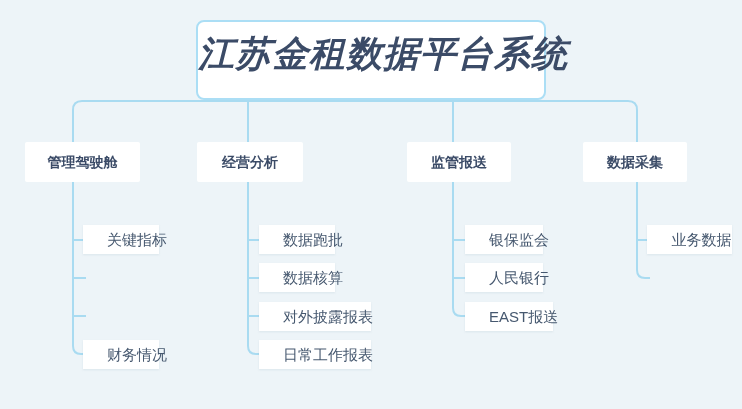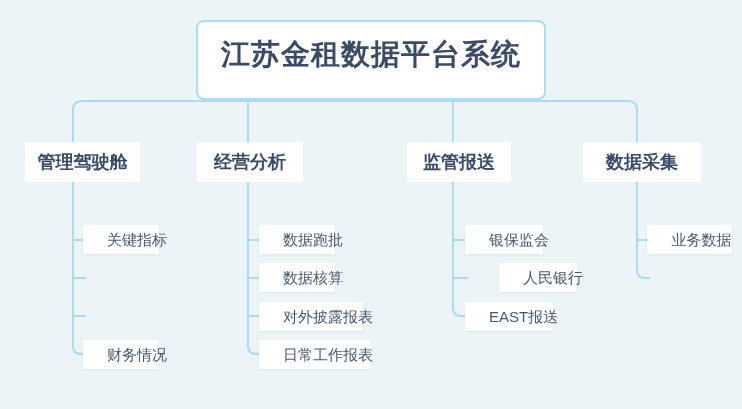--- a/index.html
+++ b/index.html
@@ -28,29 +28,30 @@
     text-align: center;
     white-space: nowrap;
     color: #3b4b67;
   }
   .root-node {
     left: 196px; top: 20px;
     width: 350px; height: 80px;
     line-height: 64px;
     border: 2px solid #abdef5;
     border-radius: 8px;
-    font-size: 29px;
+    font-size: 36px;
     font-weight: bold;
     letter-spacing: 1px;
+    font-style: italic;
   }
   .branch-node {
     top: 142px;
     height: 40px;
     line-height: 40px;
-    font-size: 18px;
+    font-size: 14px;
     font-weight: bold;
     border-radius: 2px;
   }
   .child-node {
     height: 29px;
     line-height: 29px;
     font-size: 15px;
     font-weight: normal;
     color: #46586f;
     border-radius: 0;
@@ -85,29 +86,29 @@
 
     <path d="M628 101 Q637 101 637 110 V270 Q637 278 645 278 H650"></path>
     <path d="M637 240 H650"></path>
   </svg>
 
   <div class="node root-node">江苏金租数据平台系统</div>
 
   <div class="node branch-node" style="left:25px;width:115px;">管理驾驶舱</div>
   <div class="node branch-node" style="left:197px;width:106px;">经营分析</div>
   <div class="node branch-node" style="left:407px;width:104px;">监管报送</div>
-  <div class="node branch-node" style="left:583px;width:118px;">数据采集</div>
+  <div class="node branch-node" style="left:583px;width:104px;">数据采集</div>
 
   <div class="node child-node" style="left:83px;top:225px;width:76px;">关键指标</div>
   <div class="node child-node" style="left:83px;top:340px;width:76px;">财务情况</div>
 
   <div class="node child-node" style="left:259px;top:225px;width:76px;">数据跑批</div>
   <div class="node child-node" style="left:259px;top:263px;width:76px;">数据核算</div>
-  <div class="node child-node" style="left:259px;top:302px;width:104px;">对外披露报表</div>
+  <div class="node child-node" style="left:259px;top:302px;width:112px;">对外披露报表</div>
   <div class="node child-node" style="left:259px;top:340px;width:112px;">日常工作报表</div>
 
   <div class="node child-node" style="left:465px;top:225px;width:78px;">银保监会</div>
-  <div class="node child-node" style="left:465px;top:263px;width:78px;margin-left:34px;">人民银行</div>
+  <div class="node child-node" style="left:465px;top:263px;width:78px;">人民银行</div>
   <div class="node child-node" style="left:465px;top:302px;width:88px;">EAST报送</div>
 
   <div class="node child-node" style="left:647px;top:225px;width:85px;">业务数据</div>
 
 </div>
 
 </body></html>

